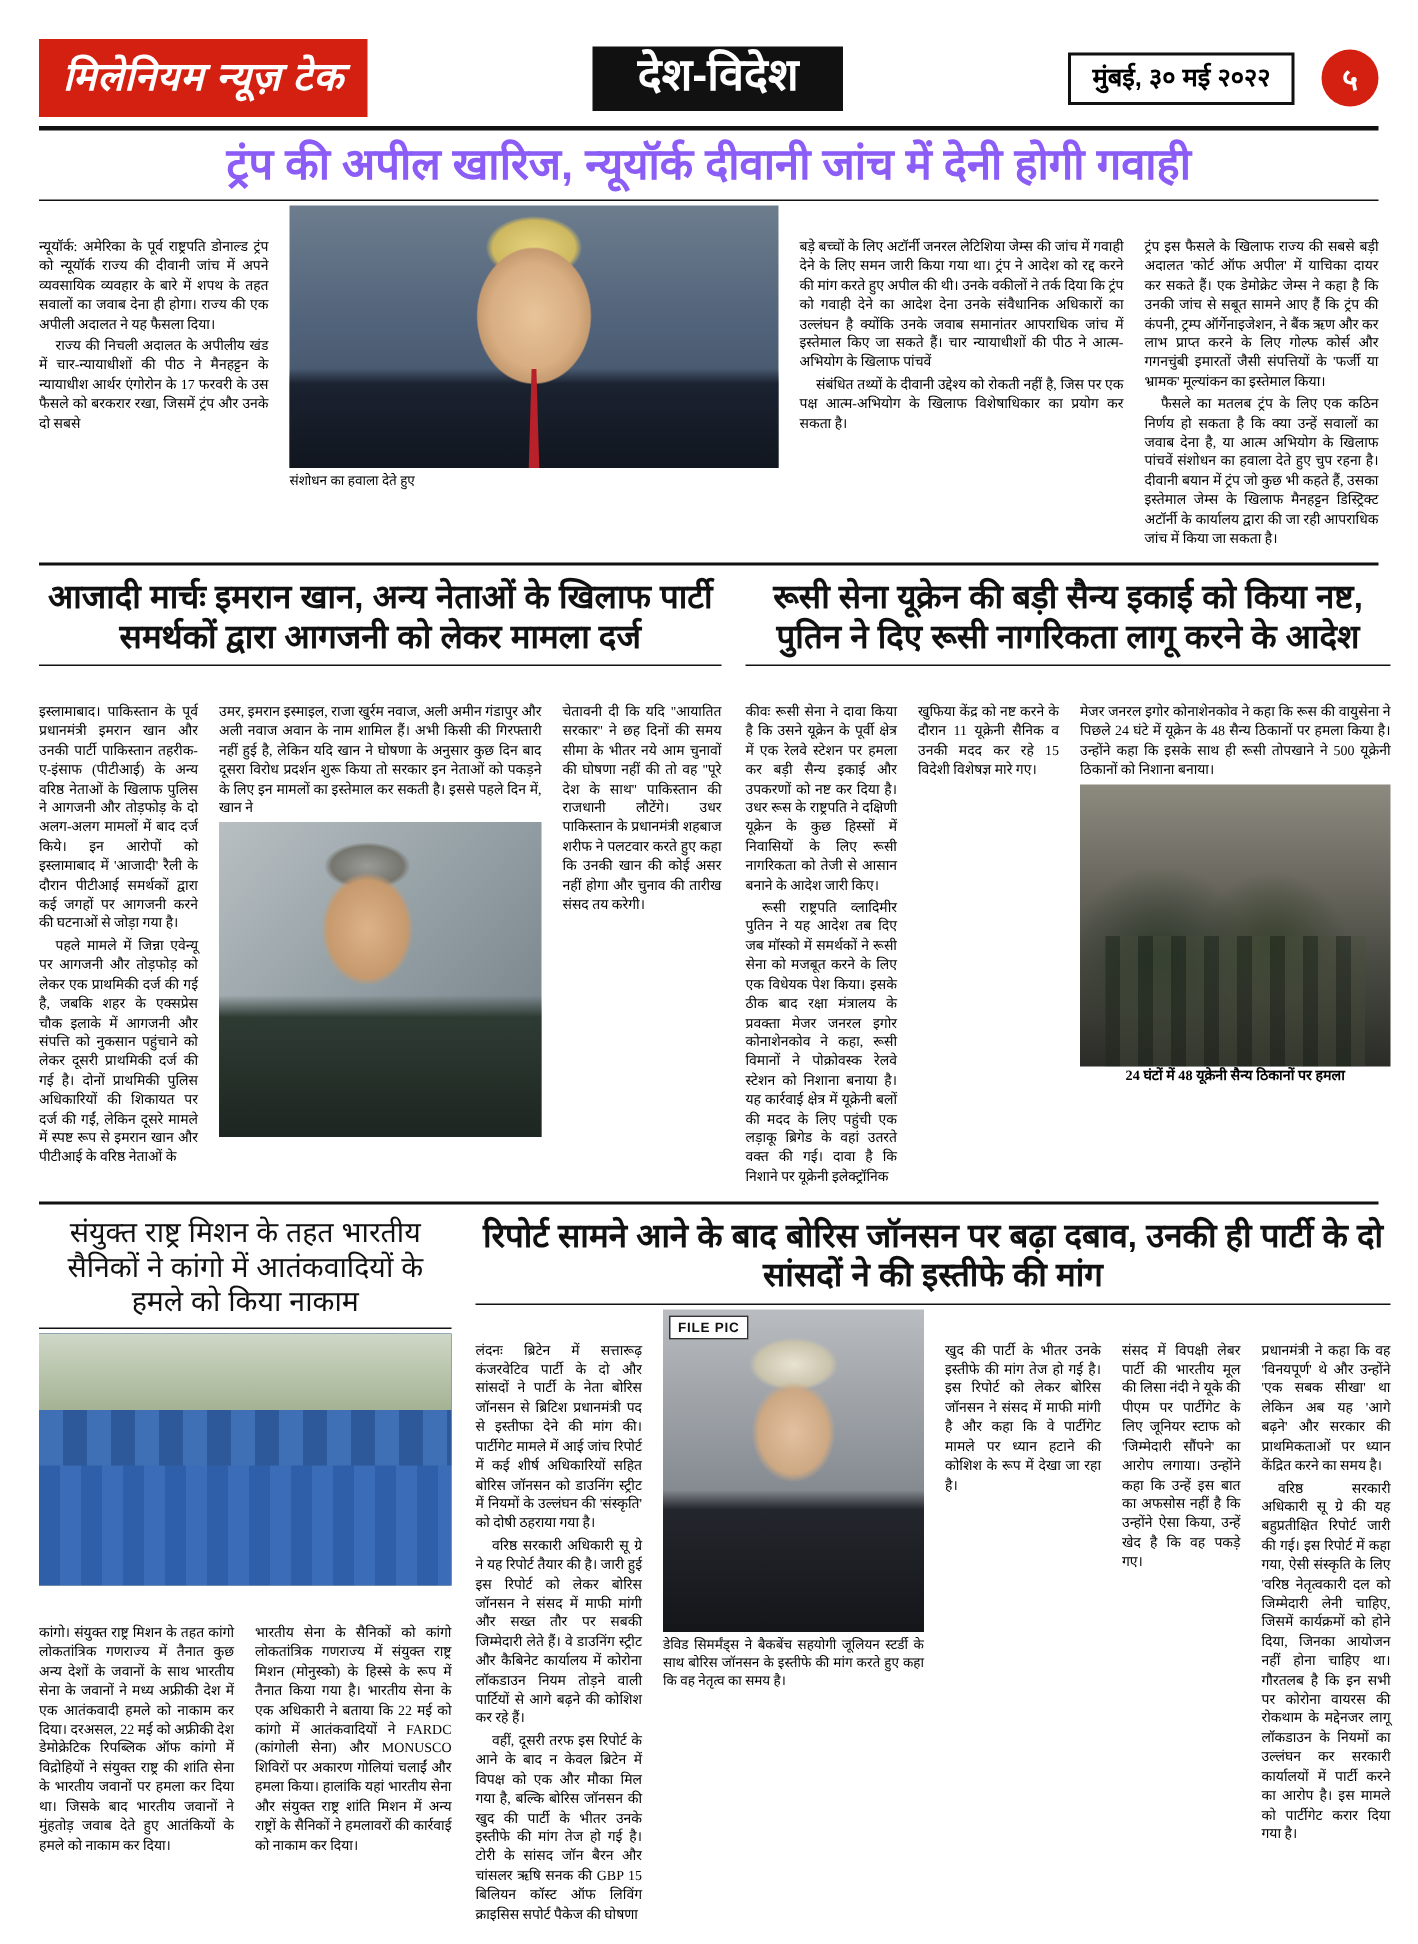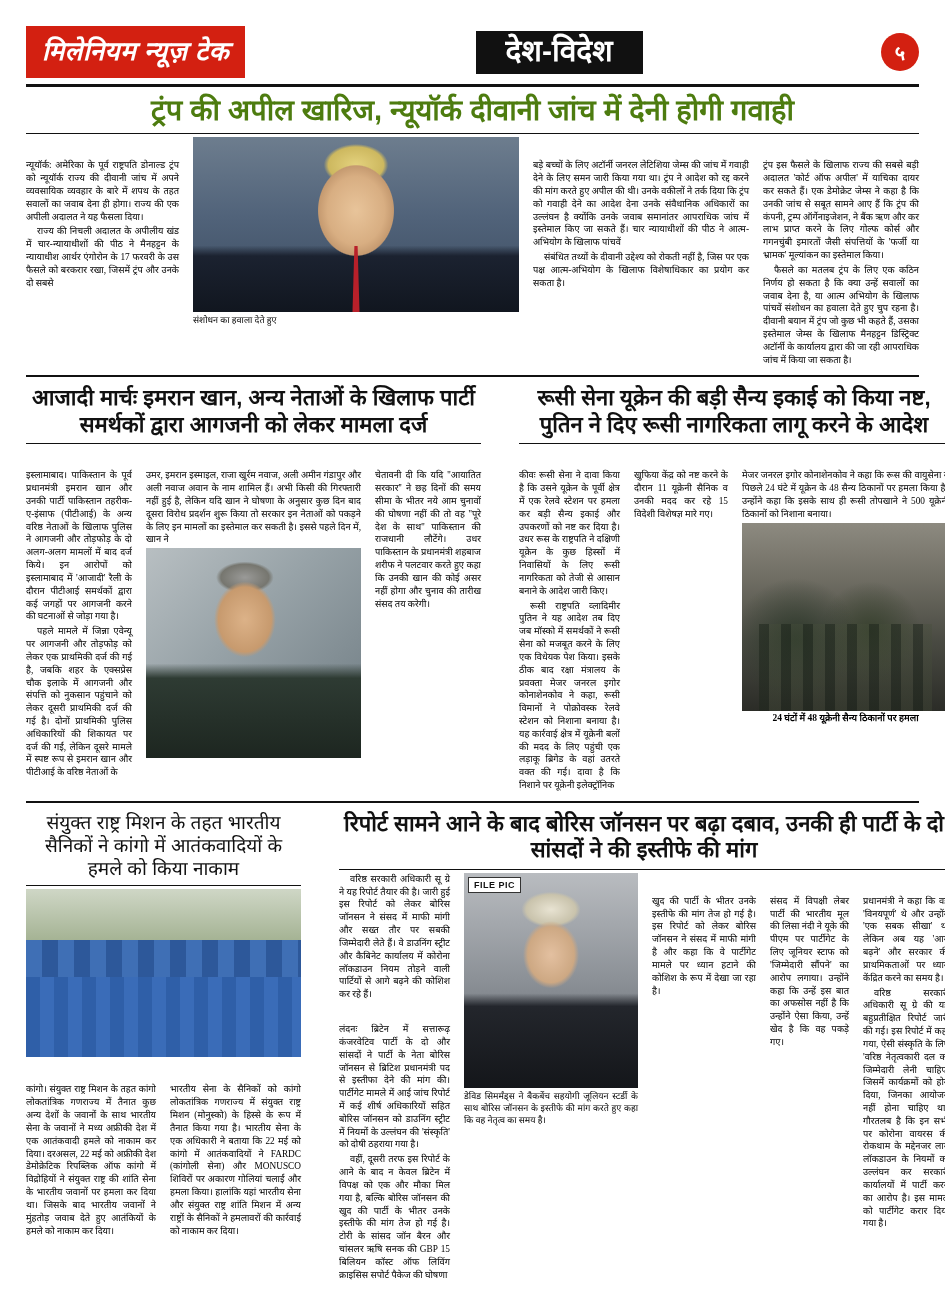--- a/index.html
+++ b/index.html
@@ -76,21 +76,21 @@
     margin-left: 8px;
   }
   .rule-thick { height: 3px; background: #111; margin: 0 0 6px 0; }
   .rule-thin  { height: 1px; background: #111; margin: 3px 0; }
 
   
   h1.headline {
     font-size: 29px;
     font-weight: bold;
     line-height: 1.18;
-    color: #4d7c0f;
+    color: #8b5cf6;
     text-align: center;
     margin: 4px 0 6px 0;
   }
   h2.headline2 {
     font-size: 22px;
     font-weight: bold;
     line-height: 1.2;
     color: #111;
     text-align: center;
     margin: 3px 0 5px 0;
@@ -213,33 +213,34 @@
     text-align: center;
     line-height: 1.25;
     margin-top: 2px;
   }
 
   
   .divider { height: 2px; background: #111; margin: 7px 0 5px 0; }
   .vrule { width: 1px; background: #999; align-self: stretch; }
 
   .story { margin-top: 2px; }
-  .mid-split { display:flex; gap: 19px; }
+  .mid-split { display:flex; gap: 8px; }
 </style>
 </head>
 <body>
 
 <div class="page">
 
   <div class="masthead">
     <div class="mast-logo">मिलेनियम न्यूज़ टेक</div>
     <div class="mast-mid">
       <div class="mast-section">देश-विदेश</div>
     </div>
     <div class="mast-date-wrap">
+      <div class="mast-date">मुंबई, ३० मई २०२२</div>
       <div class="mast-page">५</div>
     </div>
   </div>
   <div class="rule-thick"></div>
 
   <div class="story">
     <h1 class="headline">ट्रंप की अपील खारिज, न्यूयॉर्क दीवानी जांच में देनी होगी गवाही</h1>
     <div class="rule-thin"></div>
     <div class="cols">
       <div class="col" style="width:160px">
@@ -325,22 +326,22 @@
       </div>
     </div>
 
     <div class="vrule"></div>
 
     <div style="width:610px">
       <h2 class="headline2">रिपोर्ट सामने आने के बाद बोरिस जॉनसन पर बढ़ा दबाव, उनकी ही पार्टी के दो सांसदों ने की इस्तीफे की मांग</h2>
       <div class="rule-thin"></div>
       <div class="cols">
         <div class="col" style="width:118px">
+          <p class="body lead">लंदनः ब्रिटेन में सत्तारूढ़ कंजरवेटिव पार्टी के दो और सांसदों ने पार्टी के नेता बोरिस जॉनसन से ब्रिटिश प्रधानमंत्री पद से इस्तीफा देने की मांग की। पार्टीगेट मामले में आई जांच रिपोर्ट में कई शीर्ष अधिकारियों सहित बोरिस जॉनसन को डाउनिंग स्ट्रीट में नियमों के उल्लंघन की 'संस्कृति' को दोषी ठहराया गया है।</p>
           <p class="body">वरिष्ठ सरकारी अधिकारी सू ग्रे ने यह रिपोर्ट तैयार की है। जारी हुई इस रिपोर्ट को लेकर बोरिस जॉनसन ने संसद में माफी मांगी और सख्त तौर पर सबकी जिम्मेदारी लेते हैं। वे डाउनिंग स्ट्रीट और कैबिनेट कार्यालय में कोरोना लॉकडाउन नियम तोड़ने वाली पार्टियों से आगे बढ़ने की कोशिश कर रहे हैं।</p>
-          <p class="body lead">लंदनः ब्रिटेन में सत्तारूढ़ कंजरवेटिव पार्टी के दो और सांसदों ने पार्टी के नेता बोरिस जॉनसन से ब्रिटिश प्रधानमंत्री पद से इस्तीफा देने की मांग की। पार्टीगेट मामले में आई जांच रिपोर्ट में कई शीर्ष अधिकारियों सहित बोरिस जॉनसन को डाउनिंग स्ट्रीट में नियमों के उल्लंघन की 'संस्कृति' को दोषी ठहराया गया है।</p>
           <p class="body">वहीं, दूसरी तरफ इस रिपोर्ट के आने के बाद न केवल ब्रिटेन में विपक्ष को एक और मौका मिल गया है, बल्कि बोरिस जॉनसन की खुद की पार्टी के भीतर उनके इस्तीफे की मांग तेज हो गई है। टोरी के सांसद जॉन बैरन और चांसलर ऋषि सनक की GBP 15 बिलियन कॉस्ट ऑफ लिविंग क्राइसिस सपोर्ट पैकेज की घोषणा</p>
         </div>
         <div class="col" style="width:188px">
           <div class="photo photo-boris">
             <div class="filepic">FILE PIC</div>
           </div>
           <div class="caption">डेविड सिमर्मंड्स ने बैकबेंच सहयोगी जूलियन स्टर्डी के साथ बोरिस जॉनसन के इस्तीफे की मांग करते हुए कहा कि वह नेतृत्व का समय है।</div>
         </div>
         <div class="col" style="width:118px">
           <p class="body lead">खुद की पार्टी के भीतर उनके इस्तीफे की मांग तेज हो गई है। इस रिपोर्ट को लेकर बोरिस जॉनसन ने संसद में माफी मांगी है और कहा कि वे पार्टीगेट मामले पर ध्यान हटाने की कोशिश के रूप में देखा जा रहा है।</p>

